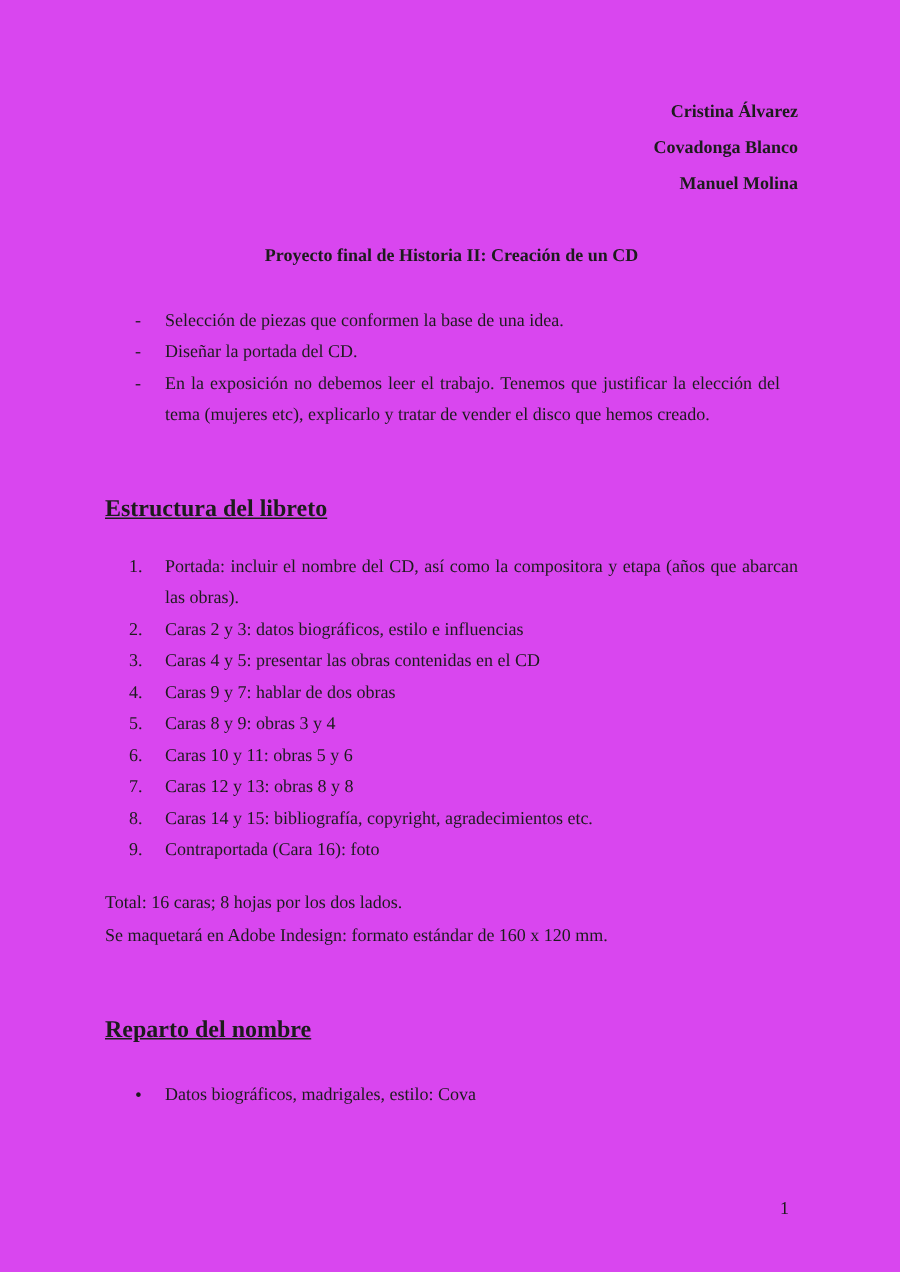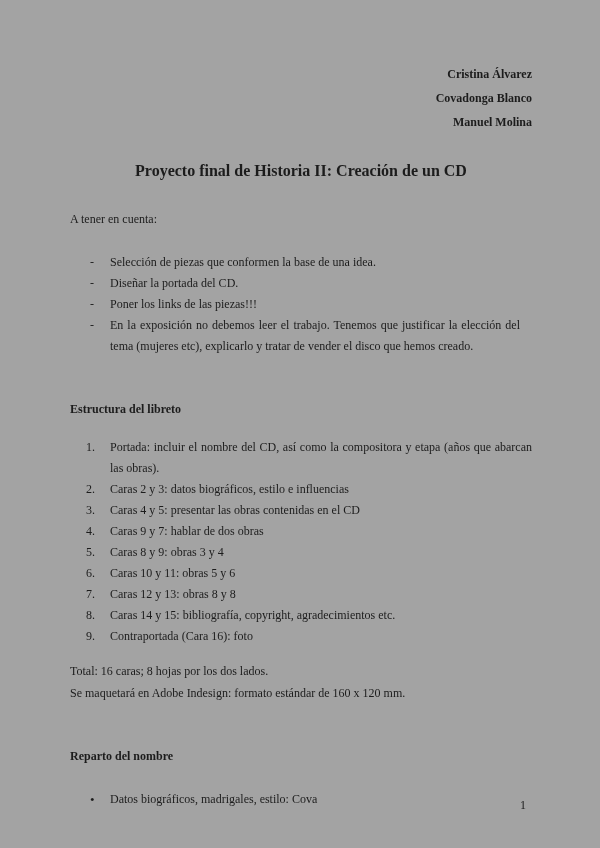--- a/index.html
+++ b/index.html
@@ -4,38 +4,38 @@
 <style>
   html, body {
     margin: 0;
     padding: 0;
     background: #ffffff;
   }
   .page {
     position: relative;
     width: 600px;
     height: 848px;
-    background: #a3a3a3;
+    background: #d946ef;
     box-sizing: border-box;
     padding: 62px 68px 0 70px;
     font-family: "Liberation Serif", "DejaVu Serif", serif;
     font-size: 12px;
     color: #1c1c1c;
     overflow: hidden;
   }
   .authors {
     text-align: right;
     font-weight: bold;
     line-height: 24px;
   }
   .doc-title {
     margin: 26px 0 0 0;
     text-align: center;
     font-weight: bold;
-    font-size: 16px;
+    font-size: 12px;
     line-height: 21px;
   }
   .intro-label {
     margin: 28px 0 0 0;
     line-height: 21px;
   }
   .dash-list {
     list-style: none;
     margin: 22px 12px 0 0;
     padding: 0;
@@ -46,22 +46,23 @@
     line-height: 21px;
     text-align: justify;
   }
   .dash-list li::before {
     content: "-";
     position: absolute;
     left: 20px;
   }
   .section-heading {
     margin: 42px 0 0 0;
-    font-size: 12px;
+    font-size: 16px;
     font-weight: bold;
+    text-decoration: underline;
     line-height: 21px;
   }
   .num-list {
     list-style: none;
     counter-reset: item;
     margin: 17px 0 0 0;
     padding: 0 0 0 40px;
   }
   .num-list li {
     position: relative;
@@ -112,26 +113,24 @@
 <div class="page">
 
   <div class="authors">
     <div>Cristina Álvarez</div>
     <div>Covadonga Blanco</div>
     <div>Manuel Molina</div>
   </div>
 
   <div class="doc-title">Proyecto final de Historia II: Creación de un CD</div>
 
-  <p class="intro-label">A tener en cuenta:</p>
 
   <ul class="dash-list">
     <li>Selección de piezas que conformen la base de una idea.</li>
     <li>Diseñar la portada del CD.</li>
-    <li>Poner los links de las piezas!!!</li>
     <li>En la exposición no debemos leer el trabajo. Tenemos que justificar la elección del tema (mujeres etc), explicarlo y tratar de vender el disco que hemos creado.</li>
   </ul>
 
   <h2 class="section-heading">Estructura del libreto</h2>
 
   <ol class="num-list">
     <li>Portada: incluir el nombre del CD, así como la compositora y etapa (años que abarcan las obras).</li>
     <li>Caras 2 y 3: datos biográficos, estilo e influencias</li>
     <li>Caras 4 y 5: presentar las obras contenidas en el CD</li>
     <li>Caras 9 y 7: hablar de dos obras</li>

